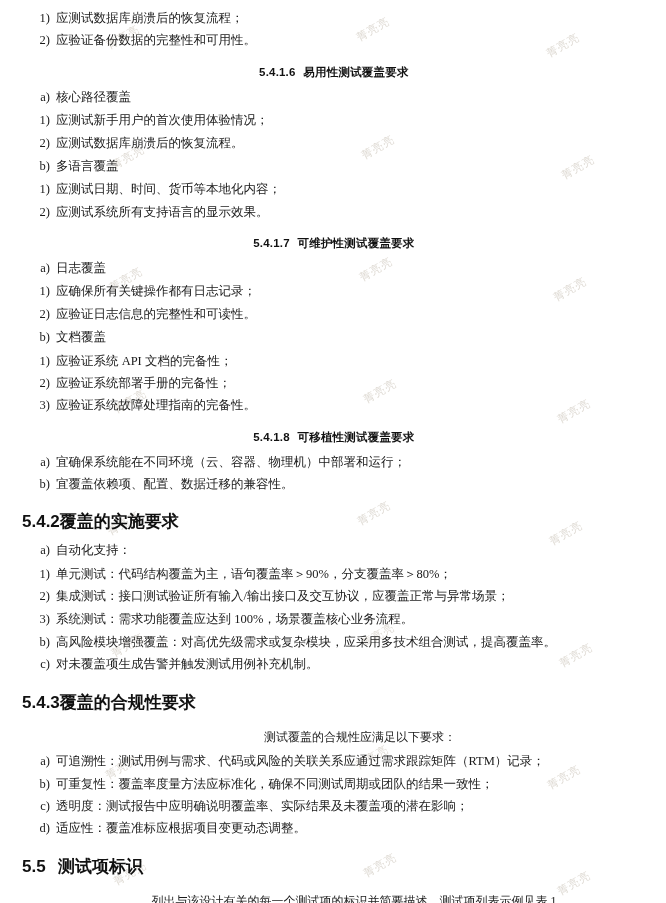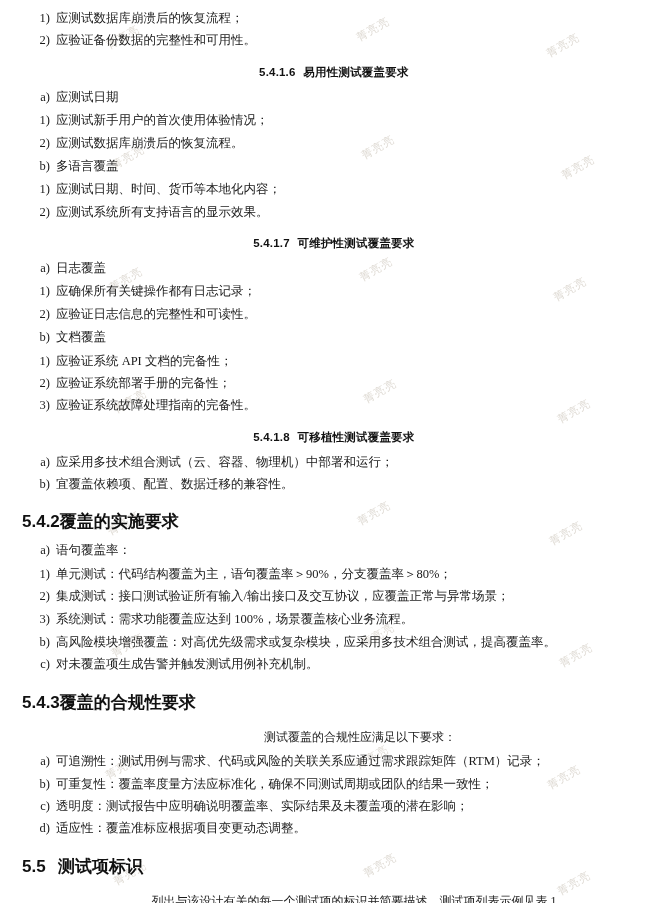--- a/index.html
+++ b/index.html
@@ -165,21 +165,21 @@
         <span>应验证备份数据的完整性和可用性。</span>
       </li>
     </ul>
 
     <div class="h3">
       <span class="num">5.4.1.6</span><span>易用性测试覆盖要求</span>
     </div>
     <ul class="lvl-a indent-a">
       <li>
         <span class="mk">a)</span>
-        <span>应测试日期</span>
+        <span>核心路径覆盖</span>
       </li>
     </ul>
     <ul class="lvl-1 indent-1">
       <li>
         <span class="mk">1)</span>
         <span>应测试新手用户的首次使用体验情况；</span>
       </li>
       <li>
         <span class="mk">2)</span>
         <span>应测试数据库崩溃后的恢复流程。</span>
@@ -241,35 +241,35 @@
         <span>应验证系统故障处理指南的完备性。</span>
       </li>
     </ul>
 
     <div class="h3">
       <span class="num">5.4.1.8</span><span>可移植性测试覆盖要求</span>
     </div>
     <ul class="lvl-a indent-a">
       <li>
         <span class="mk">a)</span>
-        <span>应采用多技术组合测试（云、容器、物理机）中部署和运行；</span>
+        <span>宜确保系统能在不同环境（云、容器、物理机）中部署和运行；</span>
       </li>
       <li>
         <span class="mk">b)</span>
         <span>宜覆盖依赖项、配置、数据迁移的兼容性。</span>
       </li>
     </ul>
 
     <div class="h2">
       <span class="num">5.4.2</span><span>覆盖的实施要求</span>
     </div>
     <ul class="lvl-a indent-a">
       <li>
         <span class="mk">a)</span>
-        <span>语句覆盖率：</span>
+        <span>自动化支持：</span>
       </li>
     </ul>
     <ul class="lvl-1 indent-1">
       <li>
         <span class="mk">1)</span>
         <span>单元测试：代码结构覆盖为主，语句覆盖率＞90%，分支覆盖率＞80%；</span>
       </li>
       <li>
         <span class="mk">2)</span>
         <span>集成测试：接口测试验证所有输入/输出接口及交互协议，应覆盖正常与异常场景；</span>

